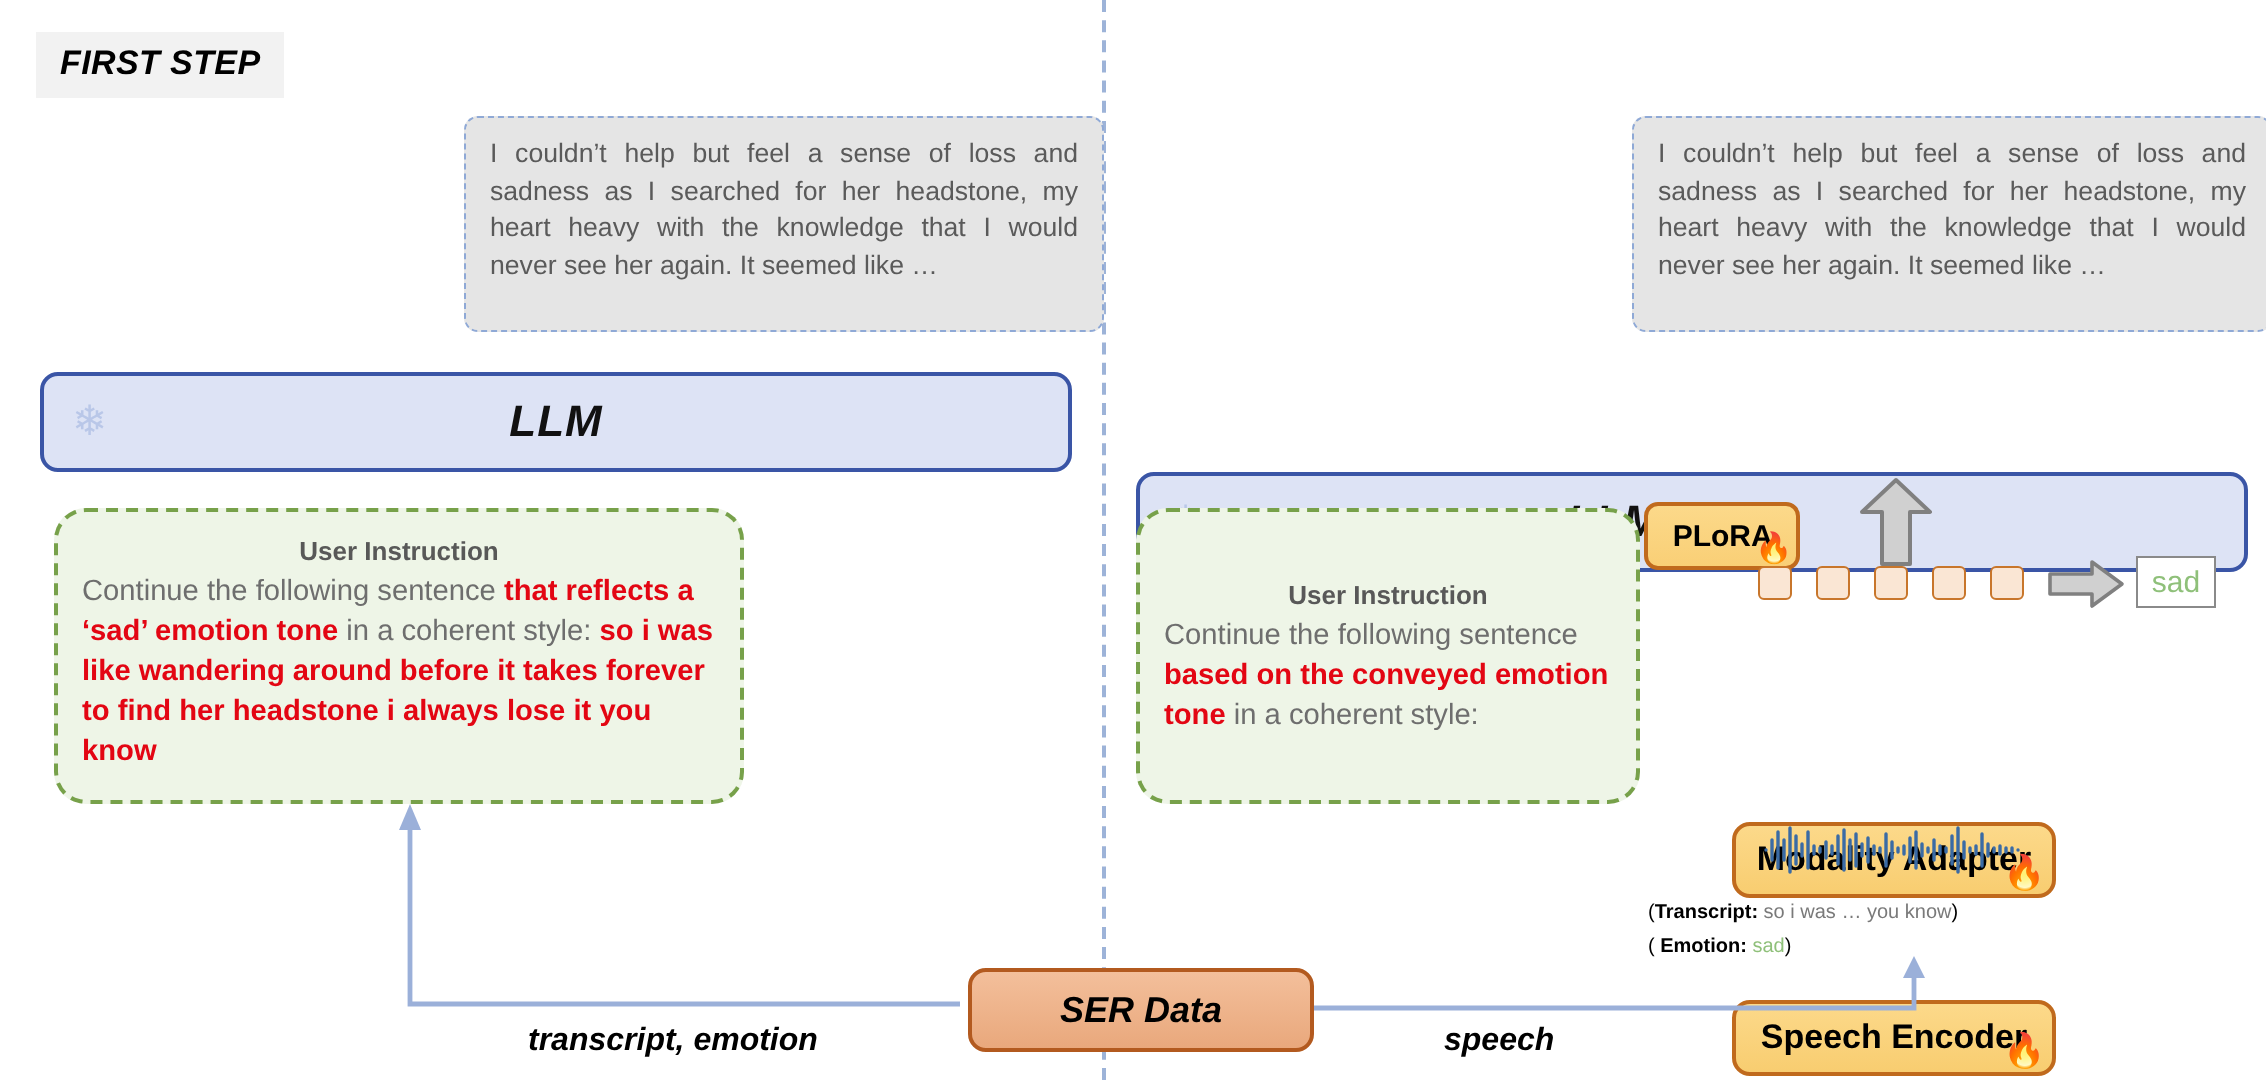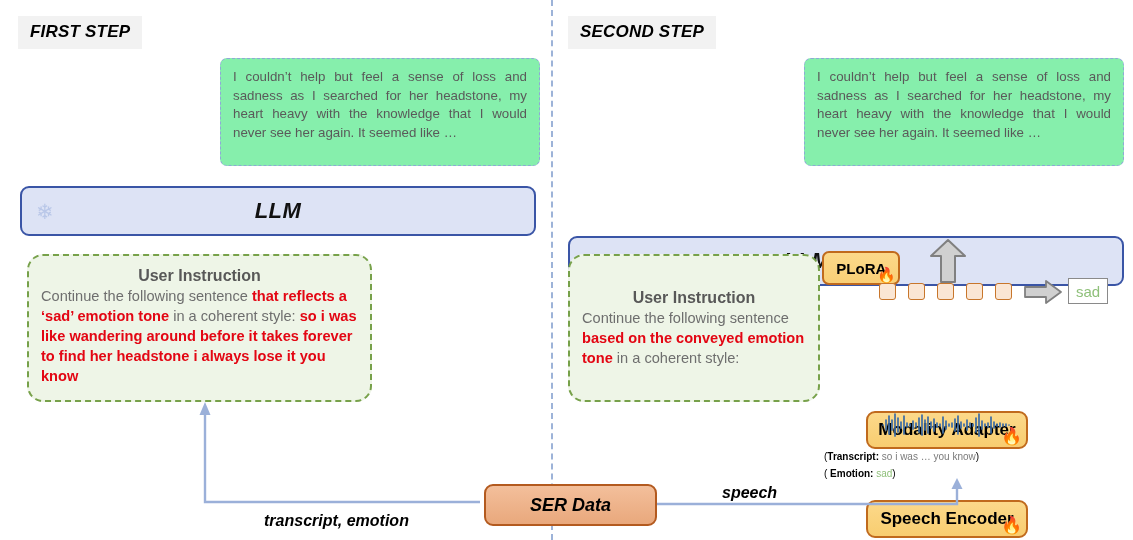--- a/index.html
+++ b/index.html
@@ -26,29 +26,30 @@
   }
 
   
   .divider{
     border-left:2px dashed #9db3d8;
     width:0;
   }
 
   
   .gen-box{
-    background:#86efac;
+    background:#e5e5e5;
     border:1.6px dashed #8fa9d6;
     border-radius:7px;
     padding:9px 12px 8px 12px;
     color:#5a5a5a;
     font-size:13.3px;
     line-height:18.6px;
     text-align:justify;
     text-align-last:left;
+    margin-left:12px;
   }
 
   
   .llm-bar{
     background:#dde3f5;
     border:2px solid #3a55a6;
     border-radius:9px;
     display:flex;
     align-items:center;
     justify-content:center;
@@ -97,21 +98,21 @@
     padding:10px 12px;
     font-size:14.6px;
     line-height:20px;
     color:#6e6e6e;
   }
   .instr-title{
     display:block;
     text-align:center;
     font-weight:bold;
     color:#585858;
-    font-size:16px;
+    font-size:13px;
     margin-bottom:0px;
   }
   .red{color:#e30613;font-weight:bold;}
   .instr-body{display:block;}
 
   
   .module{
     background:linear-gradient(180deg,#fcd98a 0%,#f8cd70 100%);
     border:2.4px solid #c06a1d;
     border-radius:9px;
@@ -195,21 +196,20 @@
     </span>
   </div>
 
   <svg class="abs" style="left:30px;top:398px;width:480px;height:120px;" viewBox="0 0 480 120">
     <path d="M450 104 L175 104 L175 16" fill="none" stroke="#9bb0d9" stroke-width="2.4"></path>
     <path d="M175 4 L169.5 17 L180.5 17 Z" fill="#9bb0d9"></path>
   </svg>
 
   <div class="abs edge-label" style="left:264px;top:512px;">transcript, emotion</div>
 
-  <div class="abs step-title" style="left:568px;top:16px;">SECOND STEP</div>
 
   <div class="abs gen-box" style="left:804px;top:58px;width:320px;height:108px;">I couldn’t help but feel a sense of loss and sadness as I searched for her headstone, my heart heavy with the knowledge that I would never see her again. It seemed like …</div>
 
   <div class="abs llm-bar" style="left:568px;top:186px;width:556px;height:50px;">
     <span class="snowflake">❄</span>
     <span class="llm-label">LLM</span>
     <div class="chip abs" style="right:8px;top:7px;width:78px;height:34px;font-size:15px;">
       <span>PLoRA</span>
       <span class="flame">🔥</span>
     </div>
@@ -303,19 +303,19 @@
   </div>
   <div class="abs caption" style="left:824px;top:465px;">
     <span class="paren">( </span><b>Emotion:</b><span class="green"> sad</span><span class="paren">)</span>
   </div>
 
   <svg class="abs" style="left:612px;top:478px;width:360px;height:46px;" viewBox="0 0 360 46">
     <path d="M0 26 L345 26 L345 8" fill="none" stroke="#9bb0d9" stroke-width="2.4"></path>
     <path d="M345 0 L339.5 11 L350.5 11 Z" fill="#9bb0d9"></path>
   </svg>
 
-  <div class="abs edge-label" style="left:722px;top:484px;">speech</div>
+  <div class="abs edge-label" style="left:722px;top:512px;">speech</div>
 
   <div class="abs ser-box" style="left:484px;top:484px;width:173px;height:42px;">
     <span>SER Data</span>
   </div>
 
 </div>
 
 </body></html>

